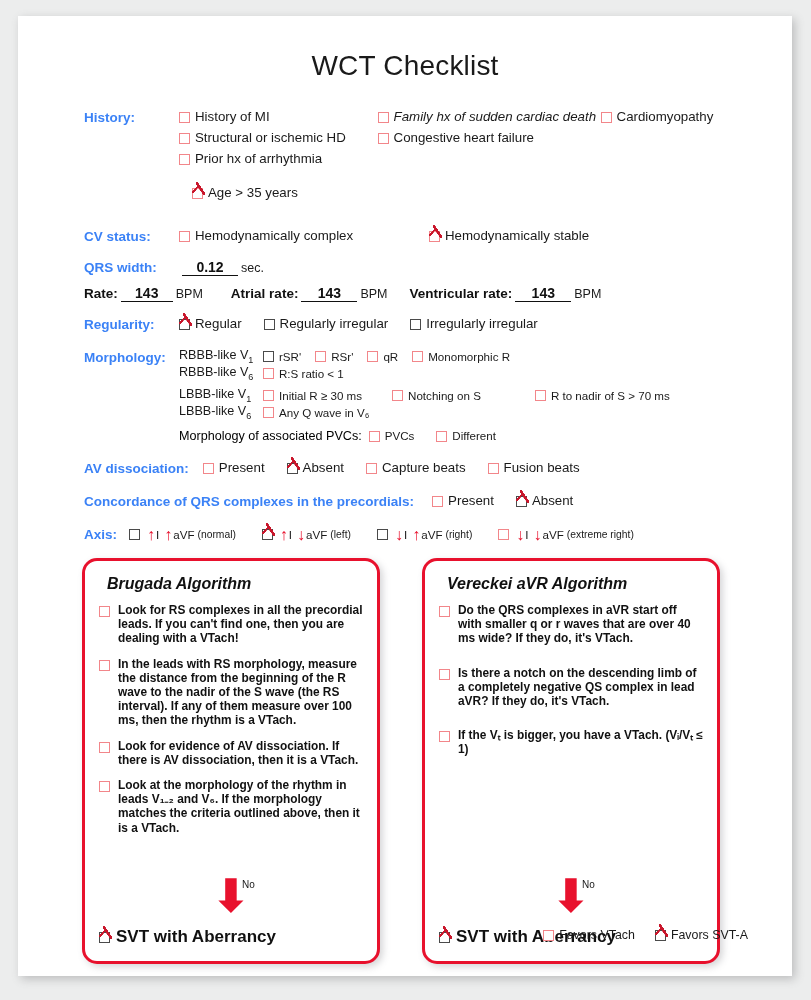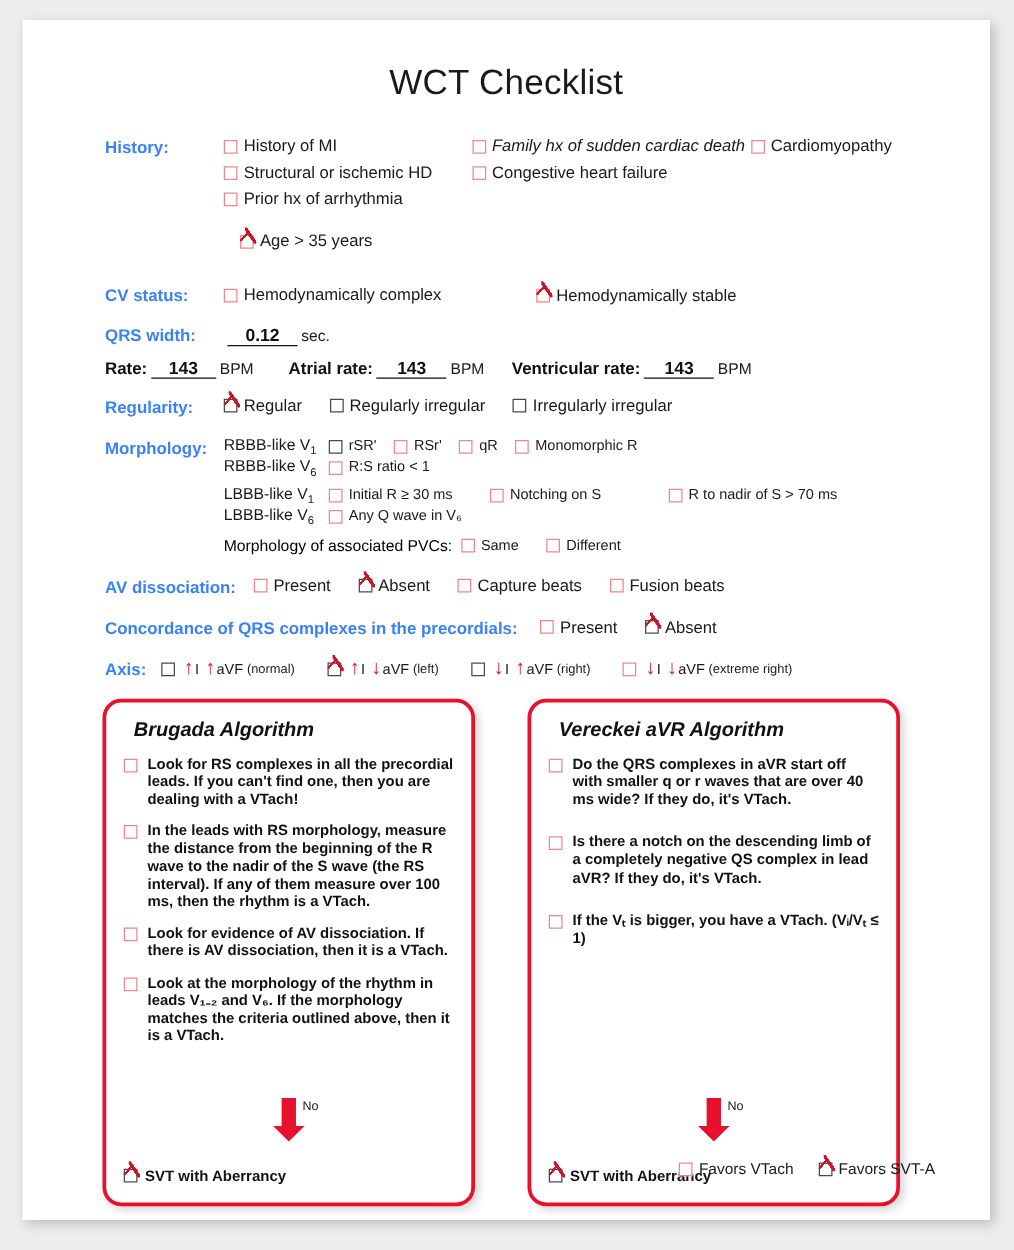--- a/index.html
+++ b/index.html
@@ -212,21 +212,21 @@
     left: 14px;
     bottom: 14px;
     display: flex;
     align-items: center;
   }
   .concl .box {
     border-color: #4a4a4a;
     margin-right: 6px;
   }
   .concl .ctxt {
-    font-size: 12px;
+    font-size: 17px;
     font-weight: bold;
     color: #111;
   }
 
   
   .footer {
     position: absolute;
     right: 44px;
     bottom: 32px;
     display: flex;
@@ -395,21 +395,21 @@
               <span class="box"></span>
               <span>Any Q wave in V₆</span>
             </div>
           </div>
         </div>
 
         <div class="pvc">
           <span class="pl">Morphology of associated PVCs:</span>
           <div class="cb small">
             <span class="box"></span>
-            <span>Same</span>
+            <span>PVCs</span>
           </div>
           <div class="cb small sp22">
             <span class="box"></span>
             <span>Different</span>
           </div>
         </div>
 
       </div>
     </div>
 

